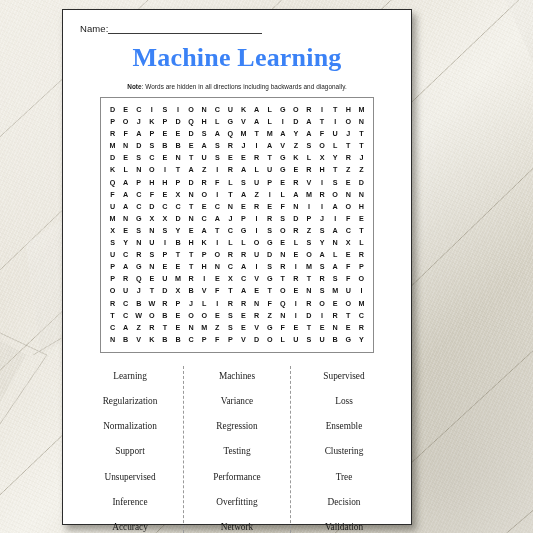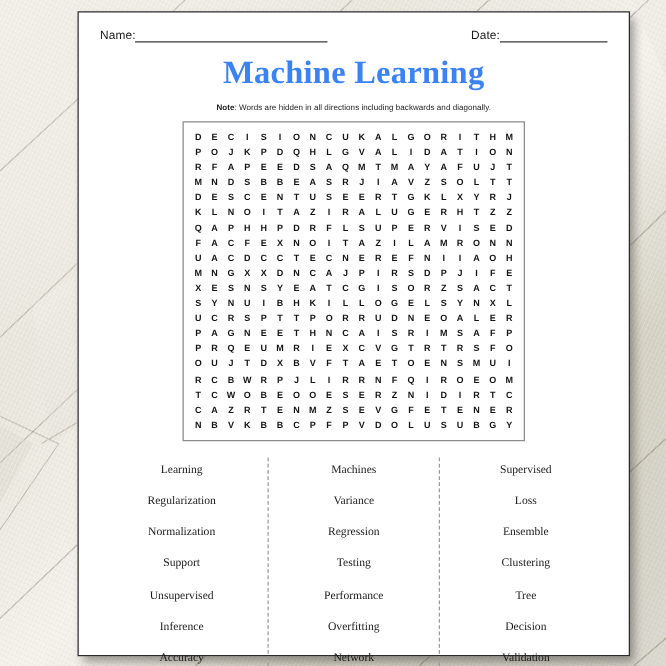--- a/index.html
+++ b/index.html
@@ -51,21 +51,21 @@
     pointer-events: none;
     background: radial-gradient(ellipse at 30% 25%, rgba(255,255,255,0.35) 0%, rgba(255,255,255,0) 55%),
                 radial-gradient(ellipse at 85% 90%, rgba(90,85,70,0.16) 0%, rgba(0,0,0,0) 60%);
   }
 
   
   .sheet {
     position: absolute;
     left: 62px;
     top: 9px;
-    width: 442px;
+    width: 350px;
     height: 516px;
     background: #ffffff;
     border: 1.5px solid #2b2b2b;
     box-shadow: 4px 5px 7px rgba(40,38,30,0.42);
     box-sizing: border-box;
     padding: 0;
   }
 
   
   .namedate {
@@ -217,24 +217,20 @@
   <div class="bg-vign"></div>
 
   <div class="sheet">
 
     <div class="namedate">
       <div class="nd-group nd-name">
         <span class="nd-label">Name:</span>
         <span class="nd-line"></span>
       </div>
       <div class="nd-spacer"></div>
-      <div class="nd-group nd-date">
-        <span class="nd-label">Date:</span>
-        <span class="nd-line"></span>
-      </div>
     </div>
 
     <div class="title">Machine Learning</div>
 
     <div class="note">
       <b>Note</b><span>: Words are hidden in all directions including backwards and diagonally.</span>
     </div>
 
     <div class="grid-wrap">
       <table class="grid">

